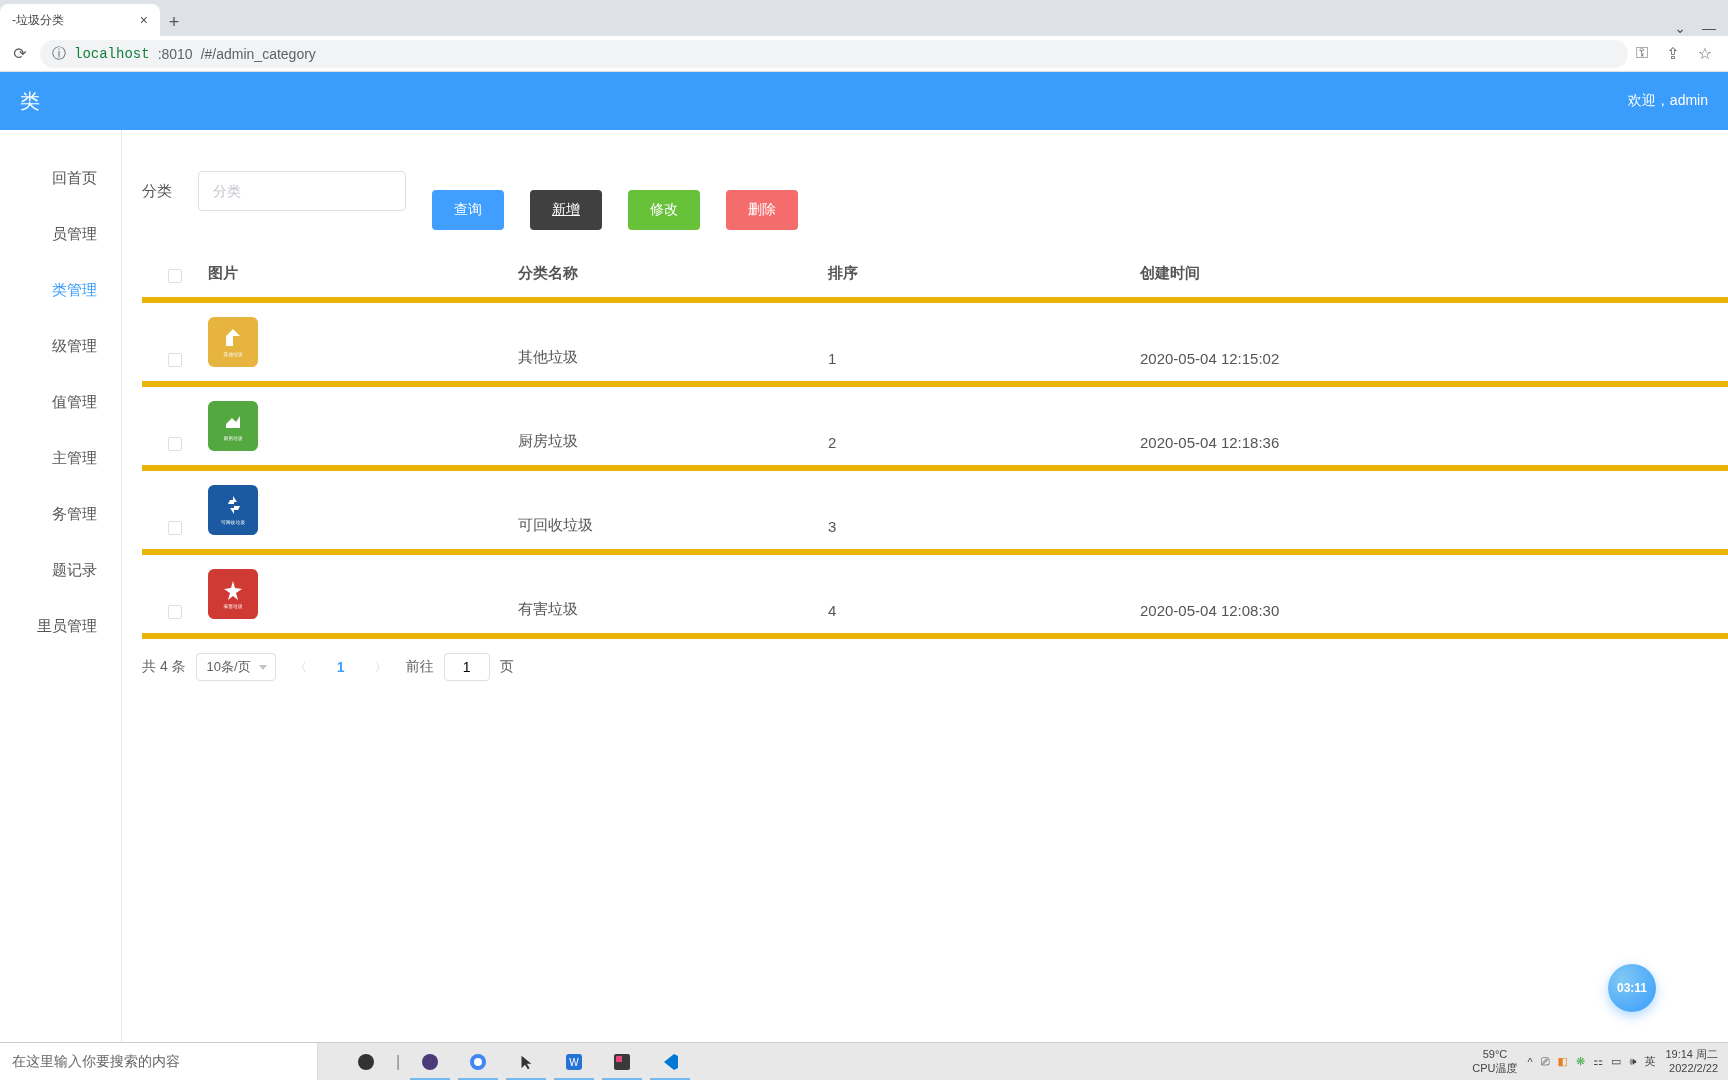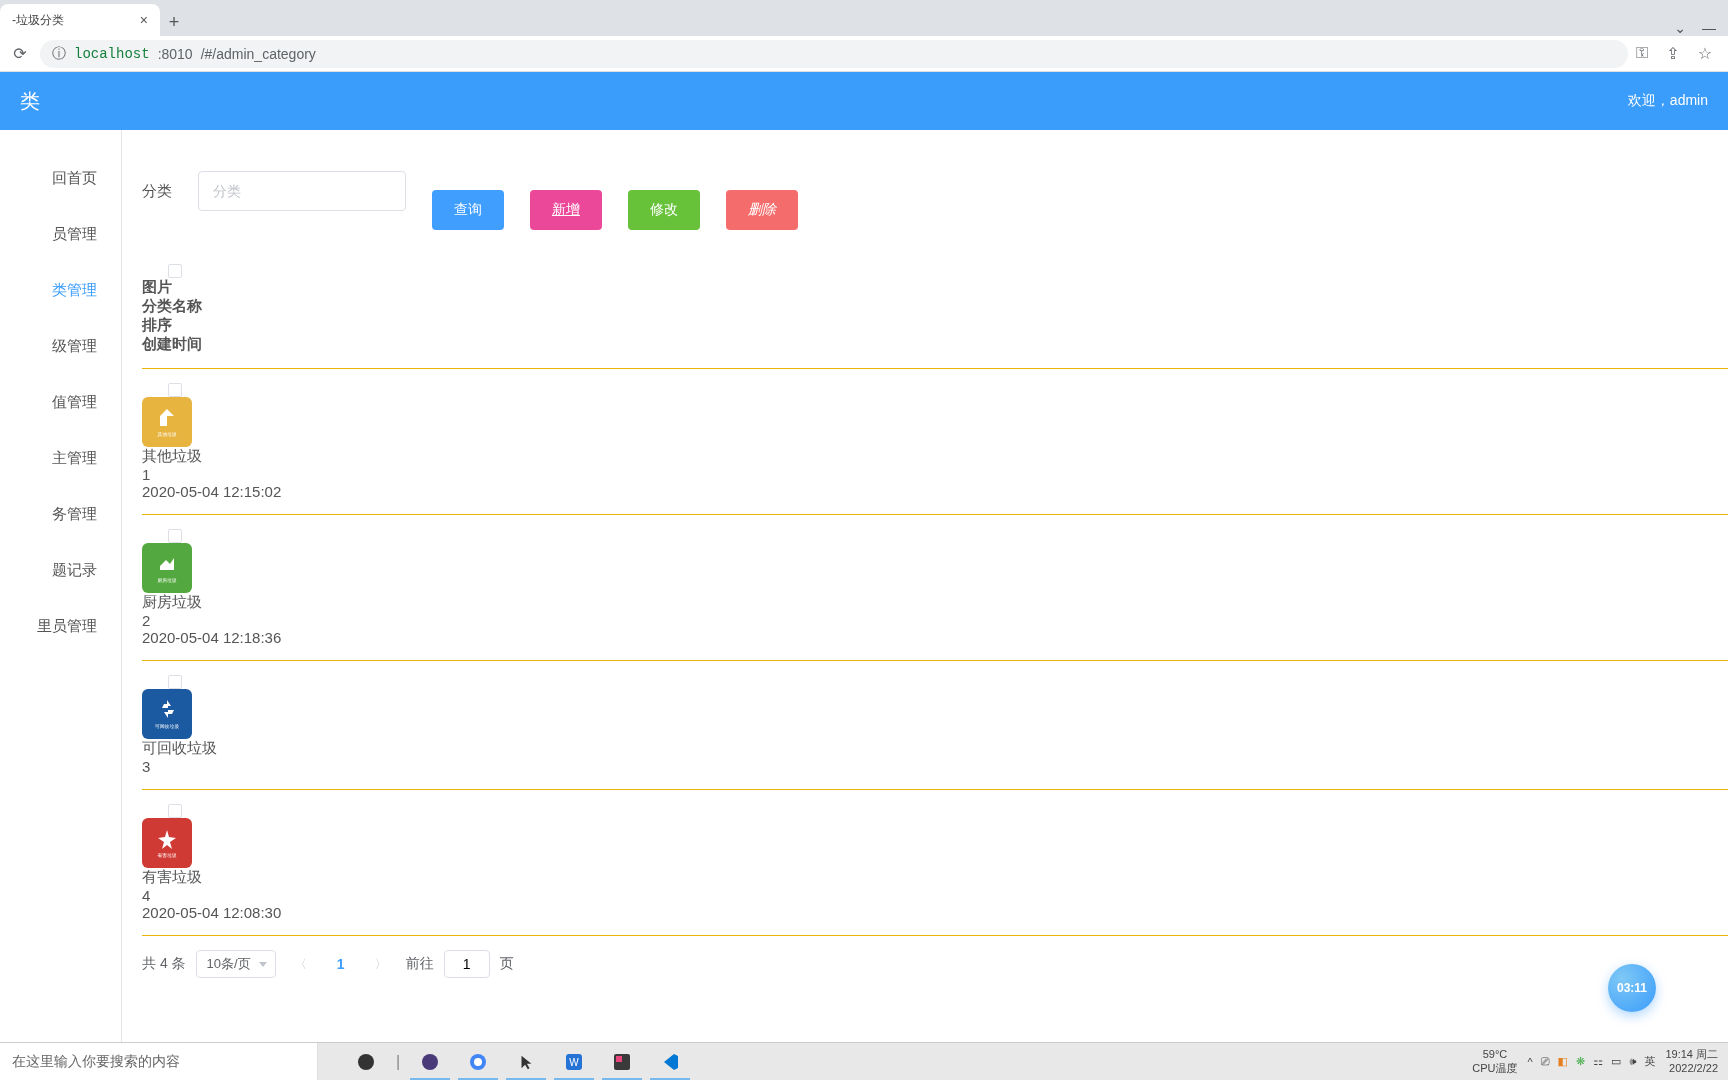--- a/index.html
+++ b/index.html
@@ -31,26 +31,26 @@
 .nav-item.active { color: #3a9cfb; }
 
 .main { flex: 1; padding: 22px 0 0 20px; background: #fff; }
 
 .toolbar { display: flex; align-items: center; gap: 26px; margin-bottom: 20px; }
 .toolbar-label { color: #555; font-size: 15px; }
 .search-input { width: 208px; height: 40px; border: 1px solid #dcdfe6; border-radius: 4px; padding: 0 14px; font-size: 14px; color: #606266; outline: none; }
 .search-input::placeholder { color: #c0c4cc; }
 .btn { height: 40px; padding: 0 22px; border: none; border-radius: 4px; font-size: 14px; cursor: pointer; color: #fff; margin-top: 38px; }
 .btn-primary { background: #409eff; }
-.btn-warning { background: #ec4899; text-decoration: underline; }
+.btn-warning { background: #404040; text-decoration: underline; }
 .btn-success { background: #67c23a; }
-.btn-danger { background: #f56c6c; font-style: italic; }
+.btn-danger { background: #f56c6c; }
 
 .table { width: 100%; }
-.table-row { display: flex; align-items: flex-start; border-bottom: 1px solid #eab308; padding: 14px 0; flex-direction: column; }
+.table-row { display: flex; align-items: flex-end; border-bottom: 6px solid #eab308; padding: 14px 0; }
 .table-header { font-weight: 600; color: #555; font-size: 15px; padding: 14px 0; }
 .table-header .cell { font-weight: 600; }
 .cell { font-size: 15px; color: #555; }
 .cell-check { width: 66px; display: flex; justify-content: center; }
 .cell-img { width: 310px; padding-left: 0; }
 .cell-name { width: 310px; }
 .cell-sort { width: 312px; }
 .cell-time { flex: 1; }
 
 .checkbox { width: 14px; height: 14px; border: 1px solid #dcdfe6; border-radius: 2px; background: #fff; }

